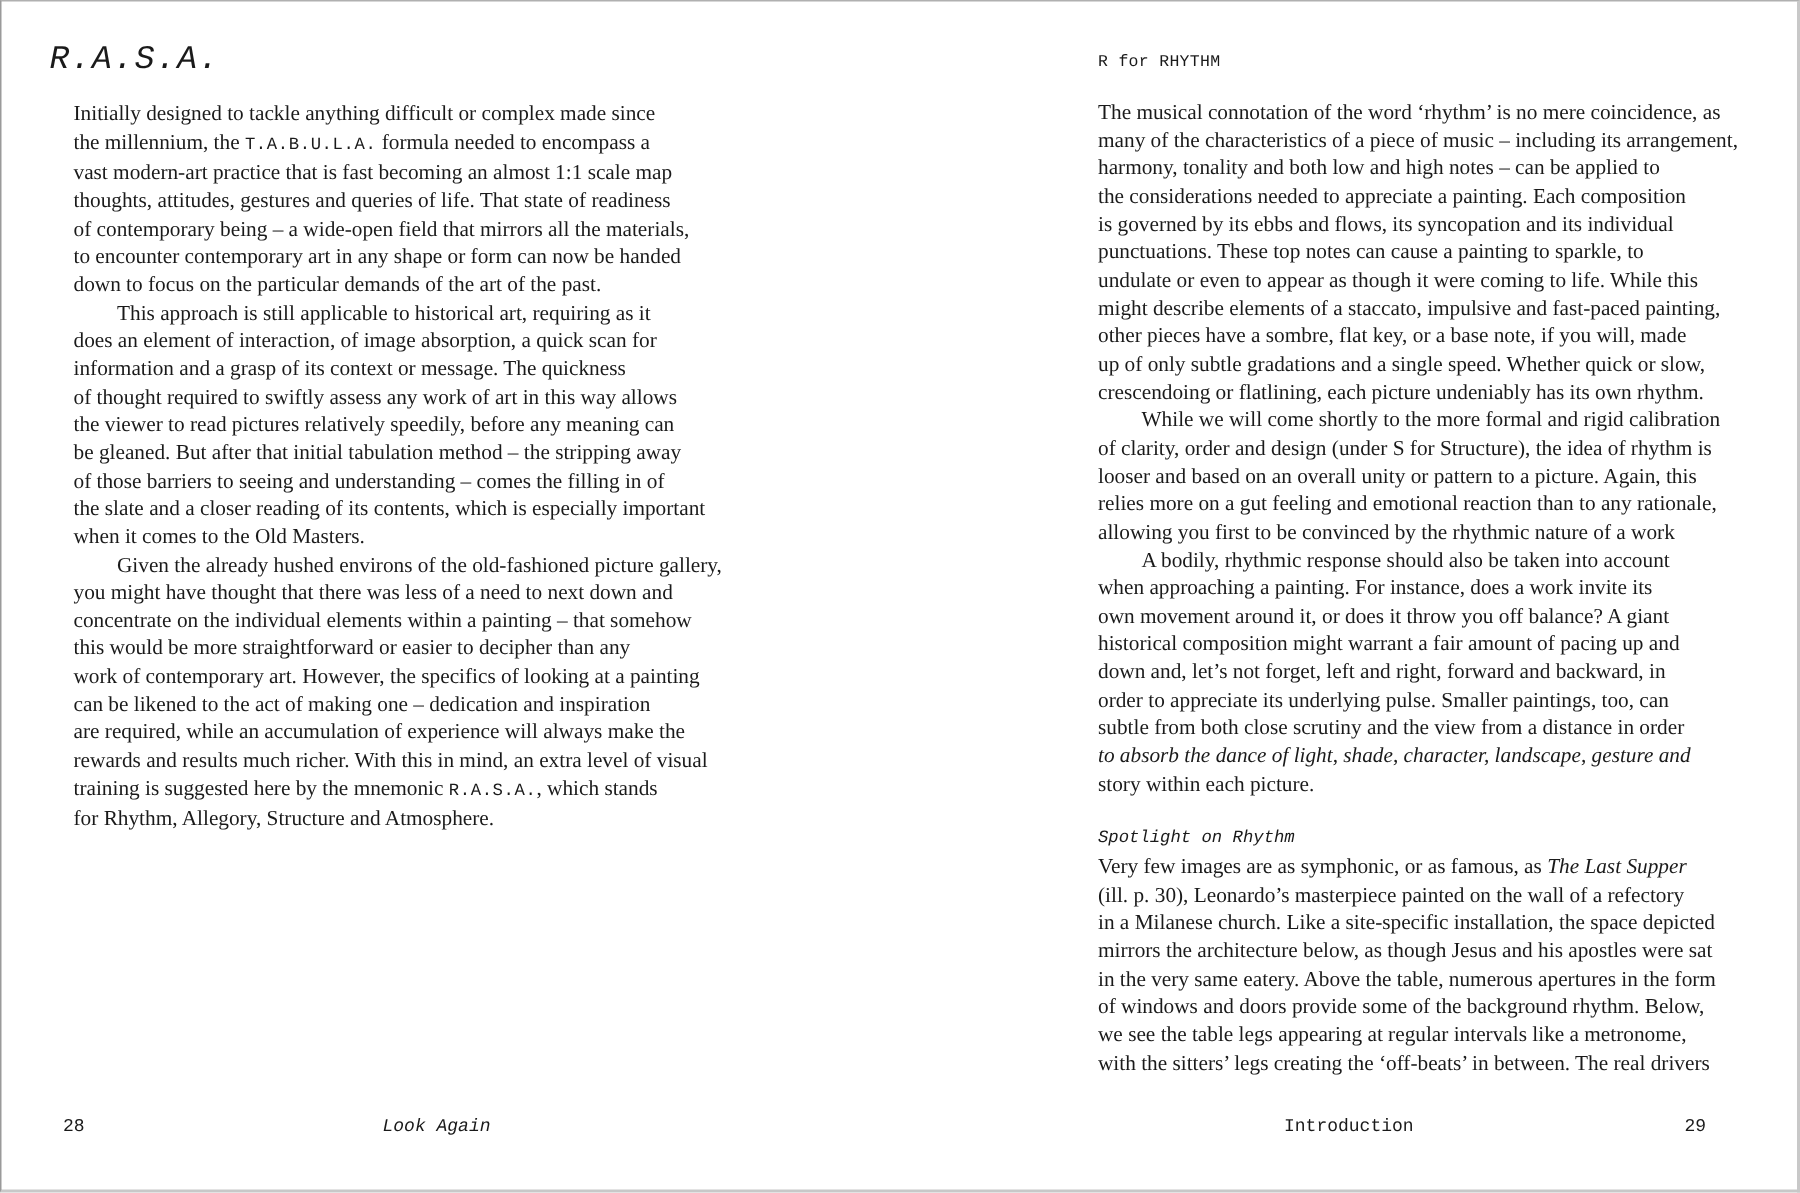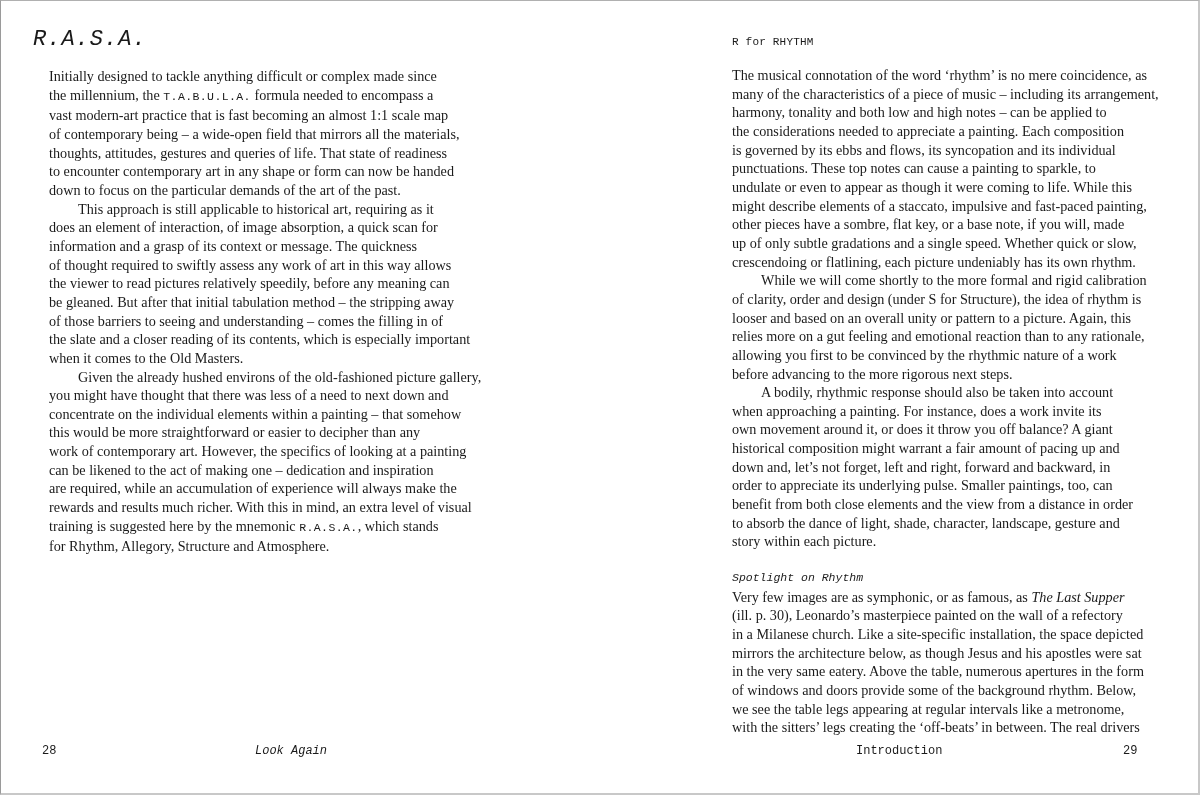--- a/index.html
+++ b/index.html
@@ -66,22 +66,22 @@
 
 <div class="spread">
 
   <section class="page page-left">
     <h1 class="chapter-title">R.A.S.A.</h1>
     <div class="body-left" id="left-body">
         <p class="para" style="text-indent: 0px;">
           <span class="line">Initially designed to tackle anything difficult or complex made since</span>
           <span class="line">the millennium, the <span class="smallcaps-mono">T.A.B.U.L.A.</span> formula needed to encompass a</span>
           <span class="line">vast modern-art practice that is fast becoming an almost 1:1 scale map</span>
+          <span class="line">thoughts, attitudes, gestures and queries of life. That state of readiness</span>
           <span class="line">of contemporary being – a wide-open field that mirrors all the materials,</span>
-          <span class="line">thoughts, attitudes, gestures and queries of life. That state of readiness</span>
           <span class="line">to encounter contemporary art in any shape or form can now be handed</span>
           <span class="line">down to focus on the particular demands of the art of the past.</span>
         </p>
         <p class="para indent" style="text-indent: 0px;">
           <span class="line" style="padding-left: 29px;">This approach is still applicable to historical art, requiring as it</span>
           <span class="line" style="text-indent: 0px;">does an element of interaction, of image absorption, a quick scan for</span>
           <span class="line" style="text-indent: 0px;">information and a grasp of its context or message. The quickness</span>
           <span class="line" style="text-indent: 0px;">of thought required to swiftly assess any work of art in this way allows</span>
           <span class="line" style="text-indent: 0px;">the viewer to read pictures relatively speedily, before any meaning can</span>
           <span class="line" style="text-indent: 0px;">be gleaned. But after that initial tabulation method – the stripping away</span>
@@ -121,31 +121,30 @@
           <span class="line">other pieces have a sombre, flat key, or a base note, if you will, made</span>
           <span class="line">up of only subtle gradations and a single speed. Whether quick or slow,</span>
           <span class="line">crescendoing or flatlining, each picture undeniably has its own rhythm.</span>
         </p>
         <p class="para indent" style="text-indent: 0px;">
           <span class="line" style="padding-left: 29px;">While we will come shortly to the more formal and rigid calibration</span>
           <span class="line" style="text-indent: 0px;">of clarity, order and design (under S for Structure), the idea of rhythm is</span>
           <span class="line" style="text-indent: 0px;">looser and based on an overall unity or pattern to a picture. Again, this</span>
           <span class="line" style="text-indent: 0px;">relies more on a gut feeling and emotional reaction than to any rationale,</span>
           <span class="line" style="text-indent: 0px;">allowing you first to be convinced by the rhythmic nature of a work</span>
-          <span class="line" style="text-indent: 0px;">before advancing to the more rigorous next steps.</span>
         </p>
         <p class="para indent" style="text-indent: 0px;">
           <span class="line" style="padding-left: 29px;">A bodily, rhythmic response should also be taken into account</span>
           <span class="line" style="text-indent: 0px;">when approaching a painting. For instance, does a work invite its</span>
           <span class="line" style="text-indent: 0px;">own movement around it, or does it throw you off balance? A giant</span>
           <span class="line" style="text-indent: 0px;">historical composition might warrant a fair amount of pacing up and</span>
           <span class="line" style="text-indent: 0px;">down and, let’s not forget, left and right, forward and backward, in</span>
           <span class="line" style="text-indent: 0px;">order to appreciate its underlying pulse. Smaller paintings, too, can</span>
-          <span class="line" style="text-indent: 0px;">benefit from both close elements and the view from a distance in order</span>
-          <span class="line" style="text-indent: 0px;">to absorb the dance of light, shade, character, landscape, gesture and</span>
+          <span class="line" style="text-indent: 0px;">subtle from both close scrutiny and the view from a distance in order</span>
+          <span class="line" style="text-indent: 0px; font-style: italic;">to absorb the dance of light, shade, character, landscape, gesture and</span>
           <span class="line" style="text-indent: 0px;">story within each picture.</span>
         </p>
         <div class="subhead">Spotlight on Rhythm</div>
         <p class="para">
           <span class="line">Very few images are as symphonic, or as famous, as <span class="it">The Last Supper</span></span>
           <span class="line">(ill. p. 30), Leonardo’s masterpiece painted on the wall of a refectory</span>
           <span class="line">in a Milanese church. Like a site-specific installation, the space depicted</span>
           <span class="line">mirrors the architecture below, as though Jesus and his apostles were sat</span>
           <span class="line">in the very same eatery. Above the table, numerous apertures in the form</span>
           <span class="line">of windows and doors provide some of the background rhythm. Below,</span>

